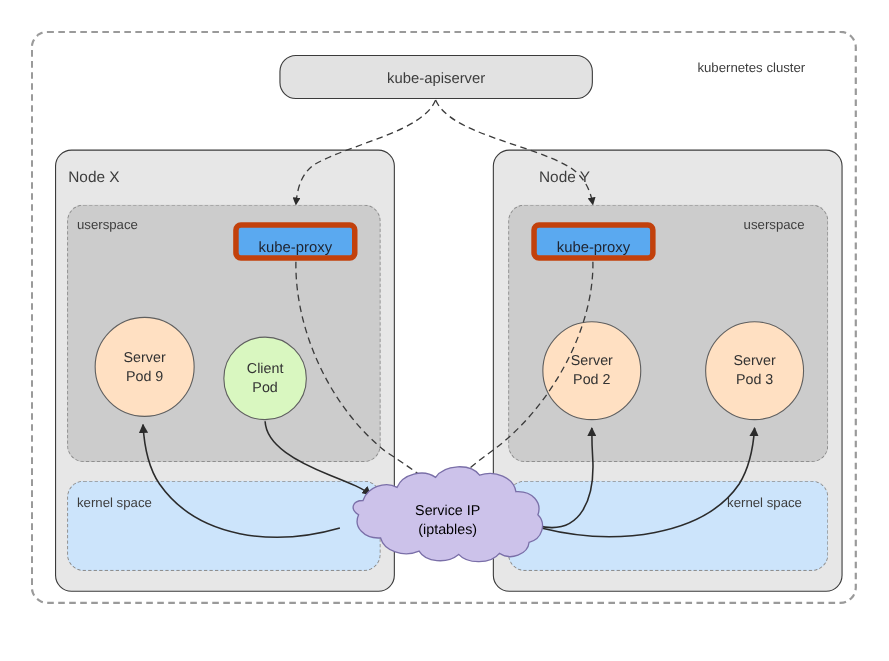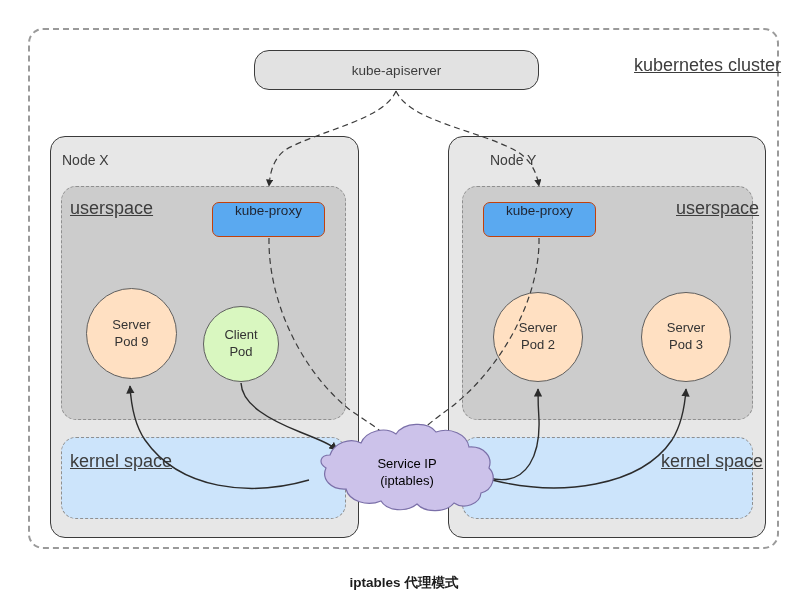--- a/index.html
+++ b/index.html
@@ -26,23 +26,22 @@
     height: 601px;
   }
   .txt {
     position: absolute;
     font-size: 13px;
     color: #333333;
     white-space: pre;
     line-height: 1.25;
   }
   .box-label {
-    font-size: 18px;
+    font-size: 12px;
     color: #3d3d3d;
-    text-decoration: underline;
   }
   .node-label {
     font-size: 14px;
     color: #3d3d3d;
   }
   .caption {
     position: absolute;
     left: 404px;
     top: 583px;
     transform: translate(-50%, -50%);
@@ -77,24 +76,24 @@
     background: #e2e2e2;
     border: 1.4px solid #3b3b3b;
     display: flex;
     align-items: center;
     justify-content: center;
     font-size: 13.5px;
     color: #3d3d3d;
   }
   .proxy-box {
     background: #5aa9f0;
-    border: 1px solid #c2410c;
+    border: 5px solid #c2410c;
     border-radius: 7px;
     display: flex;
-    align-items: flex-start;
+    align-items: flex-end;
     justify-content: center;
     font-size: 13.5px;
     color: #1f2430;
   }
   .pod {
     position: absolute;
     box-sizing: border-box;
     border-radius: 50%;
     border: 1.3px solid #5f5f5f;
     display: flex;
@@ -210,15 +209,14 @@
                C 446 513 425 513 417 504
                C 406 513 387 511 381 501
                C 367 507 349 501 346 489
                C 331 490 321 479 326 468
                C 318 463 320 455 330 455 Z" fill="#ccc2ea" stroke="#7a6fa8" stroke-width="1.2"></path>
     </g>
   </svg>
 
   <div class="cloud-label" style="left:407px; top:473px;"><span>Service IP</span><br><span>(iptables)</span></div>
 
-  <div class="caption">iptables 代理模式</div>
 
 </div>
 
 </body></html>

